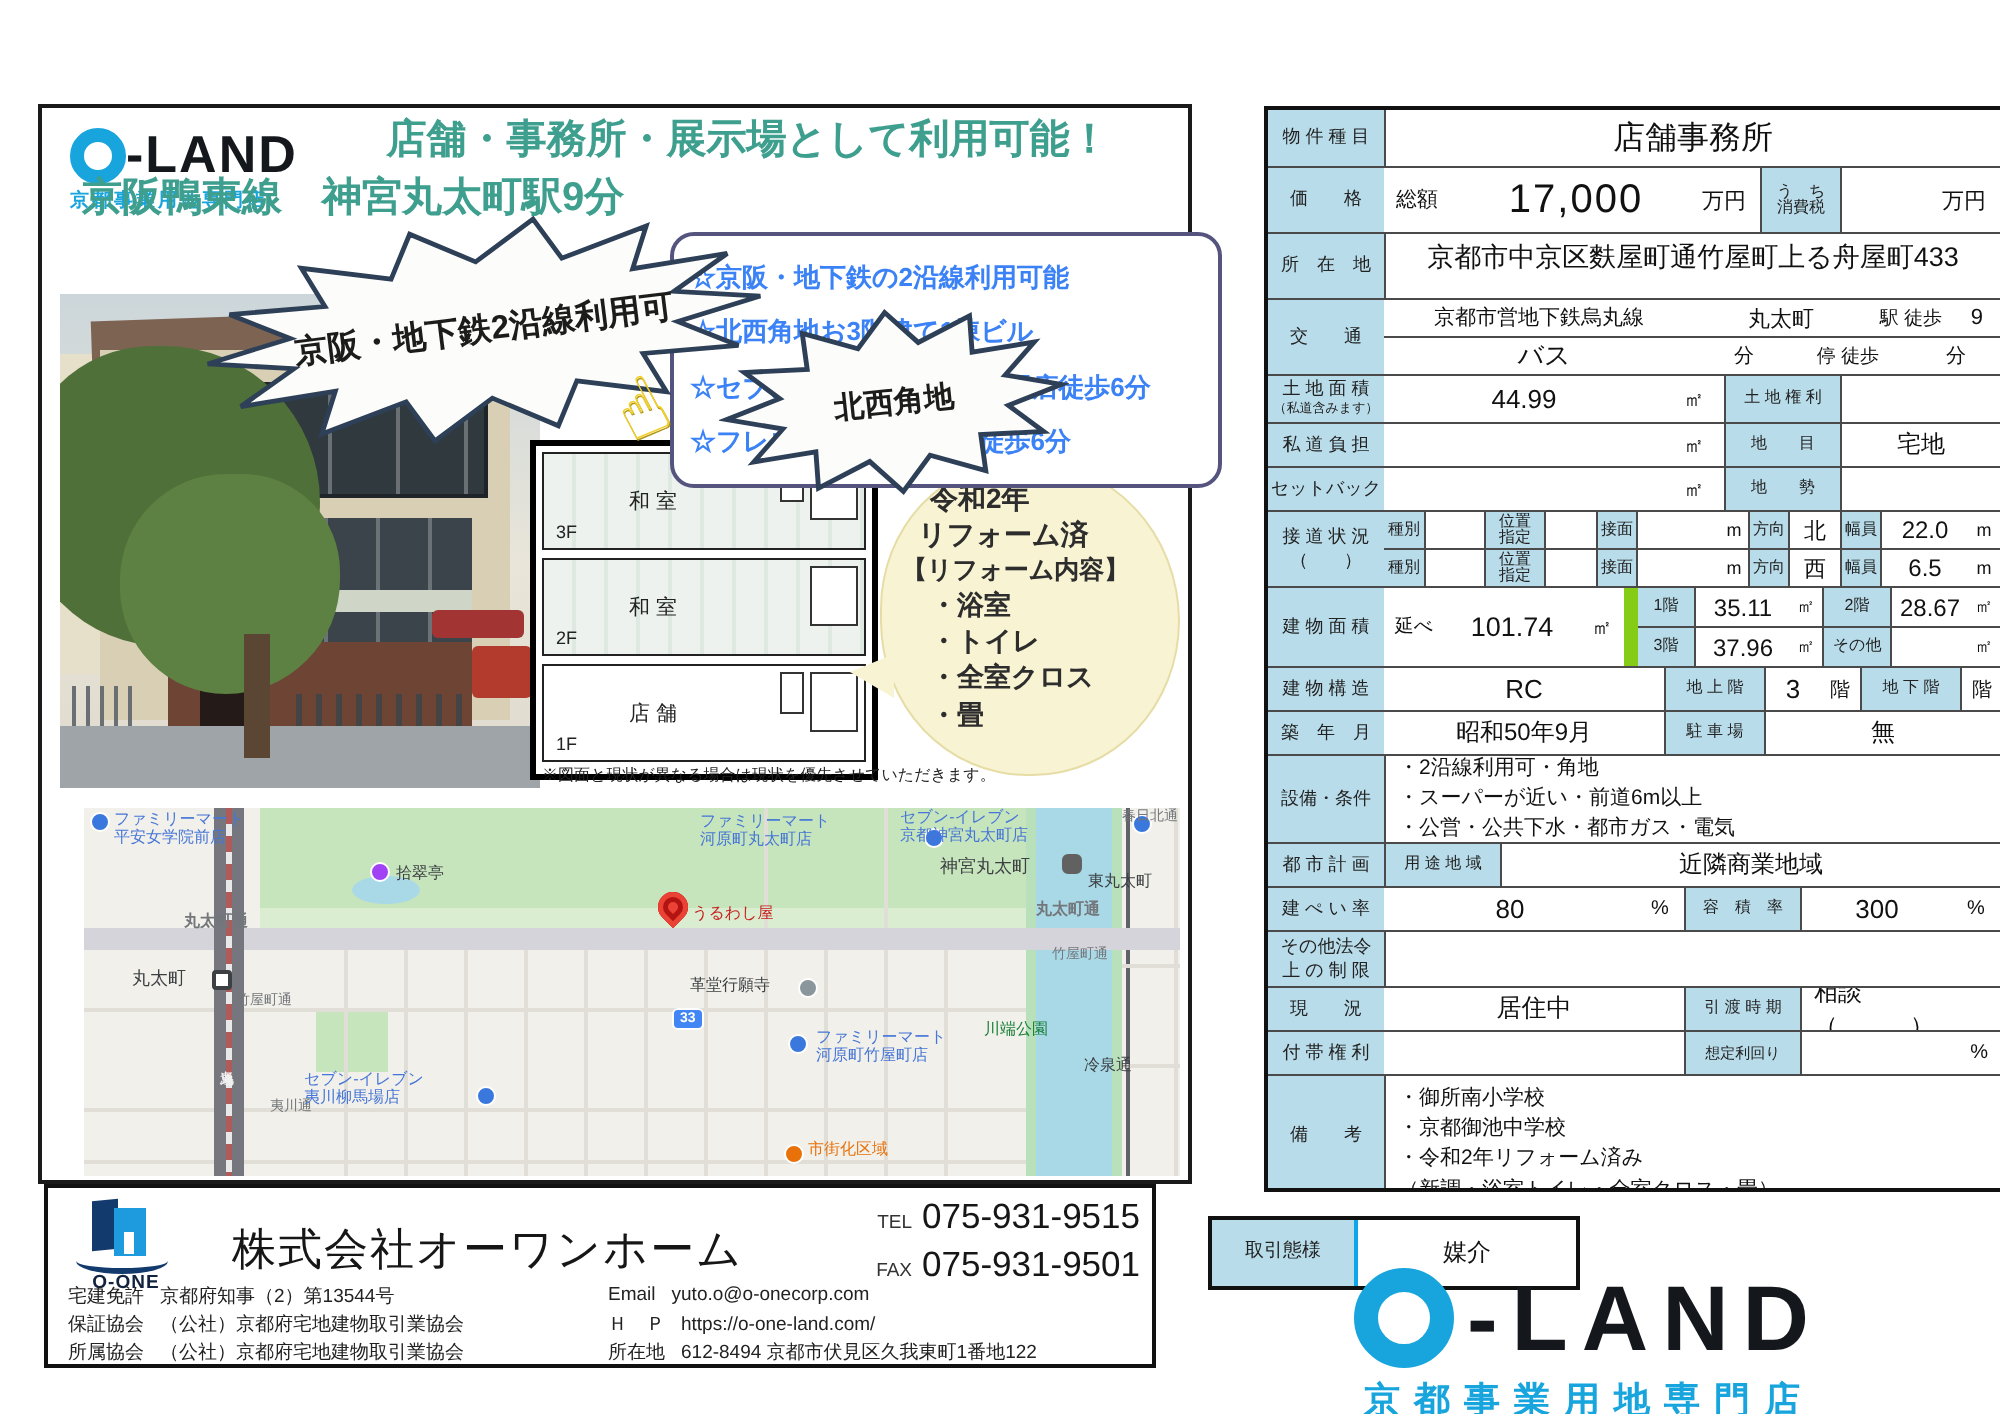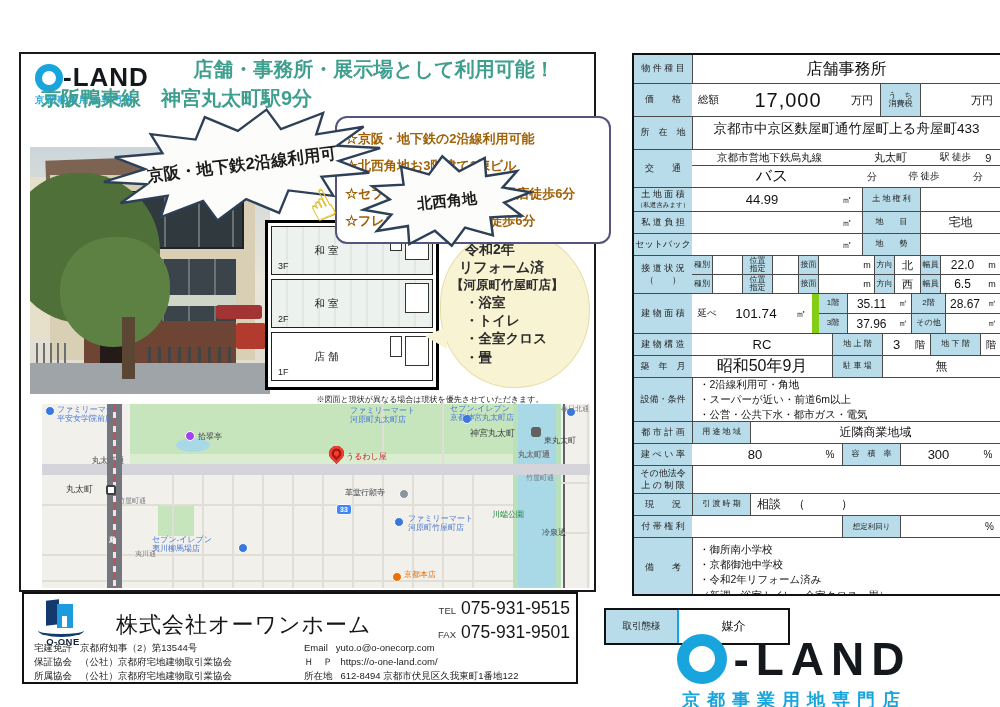--- a/index.html
+++ b/index.html
@@ -21,21 +21,21 @@
   .burst svg{display:block}
   .burst .btxt{position:absolute;left:0;top:0;width:100%;height:100%;display:flex;align-items:center;justify-content:center;
                font-weight:bold;color:#1c1c1c}
   .burst1{left:78px;top:52px;width:286px;height:118px;transform:rotate(-7deg);z-index:6}
   .burst1 .btxt{font-size:16.5px}
   .burst2{left:338px;top:98px;width:176px;height:98px;transform:rotate(-6deg);z-index:6}
   .burst2 .btxt{font-size:15px}
 
   .featbox{left:314px;top:62px;width:256px;height:110px;border:2px solid #54547e;border-radius:12px;background:#fff;
            padding:7px 8px;z-index:5;display:flex;flex-direction:column;justify-content:space-around}
-  .featbox .fline{font-size:13px;font-weight:600;color:#a16207;white-space:nowrap}
+  .featbox .fline{font-size:13px;font-weight:600;color:#3b82f6;white-space:nowrap}
   .hand{left:288px;top:128px;z-index:7;font-family:"DejaVu Sans",sans-serif;font-size:40px;color:#f3cf2a;
         transform:rotate(-28deg);text-shadow:0 1px 0 #b09a1d}
 
   
   .photo{left:9px;top:93px;width:240px;height:247px;overflow:hidden;background:linear-gradient(#ccd6da,#e9e5d9 55%,#ded9cc);z-index:1}
   .ph{position:absolute}
 
   
   .fplan{left:244px;top:166px;width:174px;height:170px;border:3px solid #000;background:#fff;z-index:4;padding:3px;box-sizing:border-box}
   .floor{position:relative;border:1.5px solid #222;height:47px;margin-bottom:4px;
@@ -49,21 +49,21 @@
   
   .bubble{left:419px;top:176px;width:150px;height:158px;background:#f8f3d2;border:1px solid #e6dda6;
           border-radius:48% 52% 50% 50%;z-index:4;padding:10px 0 0 18px;box-sizing:border-box}
   .bubble:before{content:"";position:absolute;left:-16px;top:96px;width:0;height:0;
                  border-right:22px solid #f8f3d2;border-top:9px solid transparent;border-bottom:13px solid transparent}
   .bubble div{font-weight:bold;color:#2d2d2d}
   .bub-l1{font-size:14px;margin-left:6px}
   .bub-l2{font-size:14px}
   .bub-l3{font-size:12.5px;margin-left:-8px}
   .bub-item{font-size:13.5px;margin-left:6px;line-height:1.35}
-  .disclaimer{left:250px;top:340px;width:318px;text-align:center;font-size:8px;color:#222;z-index:5}
+  .disclaimer{left:250px;top:328px;width:318px;text-align:left;font-size:8px;color:#222;z-index:5}
 
   
   .map{left:21px;top:350px;width:548px;height:184px;background:#f2f0ea;overflow:hidden;z-index:2;font-family:"Liberation Sans",sans-serif}
   .mp{position:absolute}
   .park{background:#c7e5bd}
   .park2{background:#daedd0}
   .water{background:#a9d9e6}
   .bank{background:#b8e0ba}
   .roadmain{background:#d4d4da}
   .karasuma{background:#76767e}
@@ -195,21 +195,21 @@
         <span class="fl">1F</span>
         <span class="rm">店舗</span>
         <span class="ut"></span>
         <span class="ut2"></span>
       </div>
     </div>
 
     <div class="abs bubble">
       <div class="bub-l1">令和2年</div>
       <div class="bub-l2">リフォーム済</div>
-      <div class="bub-l3">【河原町竹屋町店】</div>
+      <div class="bub-l3">【リフォーム内容】</div>
       <div class="bub-item">・浴室</div>
       <div class="bub-item">・トイレ</div>
       <div class="bub-item">・全室クロス</div>
       <div class="bub-item">・畳</div>
     </div>
 
     <div class="abs disclaimer">※図面と現状が異なる場合は現状を優先させていただきます。</div>
 
     <div class="abs map">
 
@@ -276,21 +276,21 @@
       <div class="mlabel gray" style="left:476px;top:46px;font-weight:bold">丸太町通</div>
       <div class="mlabel gray" style="left:519px;top:1px;font-size:7px">春日北通</div>
       <div class="mlabel redt" style="left:304px;top:48px">うるわし屋</div>
       <div class="mlabel dark" style="left:303px;top:84px">革堂行願寺</div>
       <div class="mlabel gray" style="left:484px;top:70px;font-size:7px">竹屋町通</div>
       <div class="mlabel blue" style="left:366px;top:110px">ファミリーマート
 河原町竹屋町店</div>
       <div class="mlabel greent" style="left:450px;top:106px">川端公園</div>
       <div class="mlabel dark" style="left:500px;top:124px">冷泉通</div>
       <div class="mlabel whitet" style="left:66px;top:126px;writing-mode:vertical-rl;font-size:7px">烏丸通</div>
-      <div class="mlabel oranget" style="left:362px;top:166px">京都本店</div>
+      <div class="mlabel oranget" style="left:362px;top:166px">市街化区域</div>
     </div>
   </div>
 
   <div class="abs ptable">
 
     <div class="tr" style="height:29px">
       <div class="cell lblc">物 件 種 目</div>
       <div class="cell" style="flex:1;font-size:16px">店舗事務所</div>
     </div>
 
@@ -314,21 +314,21 @@
       <div class="cell lblc">交　　通</div>
       <div class="twocol">
         <div class="subrow first">
           <div class="cell" style="width:160px;border-left:none;font-size:10.5px">京都市営地下鉄烏丸線</div>
           <div class="cell" style="width:90px;border-left:none">丸太町</div>
           <div class="cell" style="width:44px;border-left:none;font-size:9.5px">駅 徒歩</div>
           <div class="cell" style="width:24px;border-left:none">9</div>
           <div class="cell" style="flex:1;border-left:none;font-size:10px">分</div>
         </div>
         <div class="subrow">
-          <div class="cell" style="width:160px;border-left:none;font-size:16px">バス</div>
+          <div class="cell" style="width:160px;border-left:none;font-size:13px">バス</div>
           <div class="cell" style="width:40px;border-left:none;font-size:10px">分</div>
           <div class="cell" style="flex:1;border-left:none;font-size:9.5px">停 徒歩</div>
           <div class="cell" style="width:44px;border-left:none;font-size:10px">分</div>
         </div>
       </div>
     </div>
 
     <div class="tr" style="height:24px">
       <div class="cell lblc"><span>土 地 面 積</span><span style="font-size:6.5px">（私道含みます）</span></div>
       <div class="cell" style="width:140px;border-left:none;font-size:13px">44.99</div>
@@ -421,21 +421,21 @@
       <div class="cell subc" style="width:50px">地 上 階</div>
       <div class="cell" style="width:28px;font-size:13px">3</div>
       <div class="cell" style="width:20px;border-left:none;font-size:10px">階</div>
       <div class="cell subc" style="width:50px">地 下 階</div>
       <div class="cell" style="flex:1"></div>
       <div class="cell" style="width:18px;border-left:none;font-size:10px">階</div>
     </div>
 
     <div class="tr" style="height:22px">
       <div class="cell lblc">築　年　月</div>
-      <div class="cell" style="width:140px;border-left:none;font-size:16px">昭和50年9月</div>
+      <div class="cell" style="width:140px;border-left:none;font-size:12px">昭和50年9月</div>
       <div class="cell subc" style="width:50px">駐 車 場</div>
       <div class="cell" style="flex:1;font-size:12px">無</div>
     </div>
 
     <div class="tr" style="height:44px">
       <div class="cell lblc">設備・条件</div>
       <div class="cell left-al ml-lines" style="flex:1;align-items:center">・2沿線利用可・角地
 ・スーパーが近い・前道6m以上
 ・公営・公共下水・都市ガス・電気</div>
     </div>
@@ -456,20 +456,21 @@
     </div>
 
     <div class="tr" style="height:28px">
       <div class="cell lblc">その他法令
 上 の 制 限</div>
       <div class="cell" style="flex:1"></div>
     </div>
 
     <div class="tr" style="height:22px">
       <div class="cell lblc">現　　況</div>
+      <div class="cell" style="width:150px;border-left:none;font-size:12.5px">居住中</div>
       <div class="cell subc" style="width:58px">引 渡 時 期</div>
       <div class="cell left-al" style="flex:1;font-size:12px">相談　（　　　）</div>
     </div>
 
     <div class="tr" style="height:22px">
       <div class="cell lblc">付 帯 権 利</div>
       <div class="cell" style="width:150px;border-left:none"></div>
       <div class="cell subc" style="width:58px;font-size:7.5px">想定利回り</div>
       <div class="cell right-al" style="flex:1;font-size:10px">%</div>
     </div>

